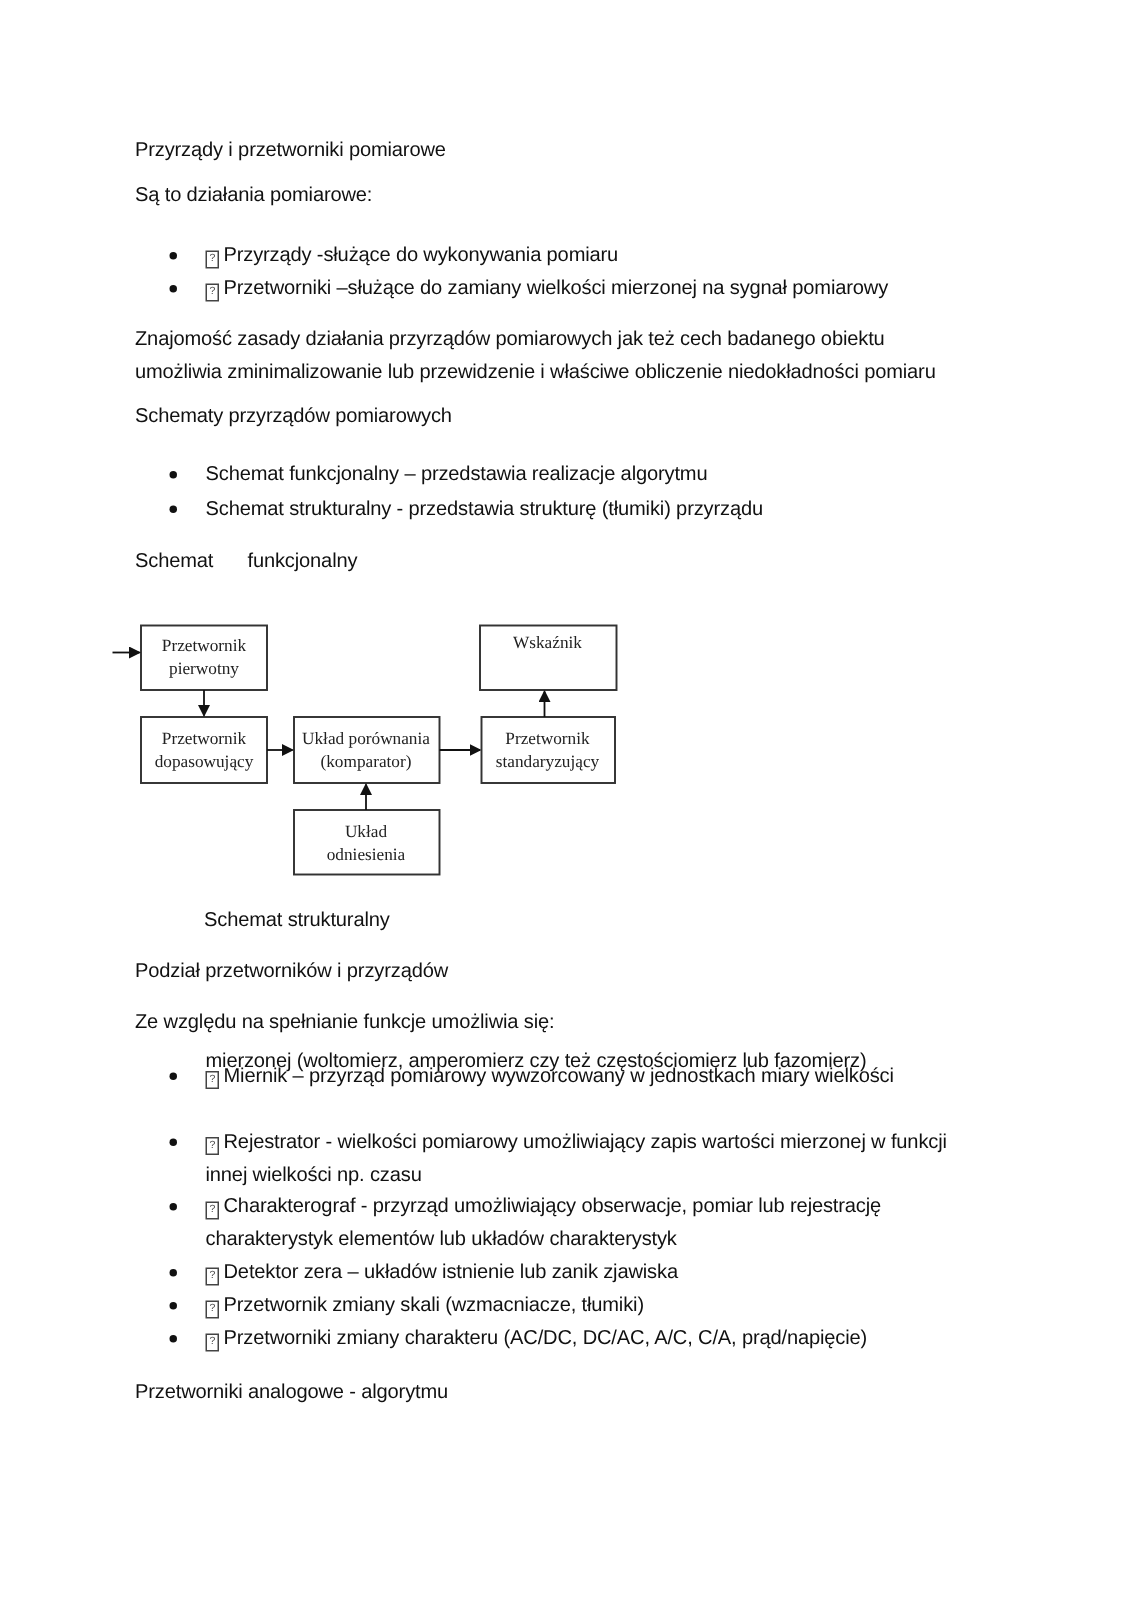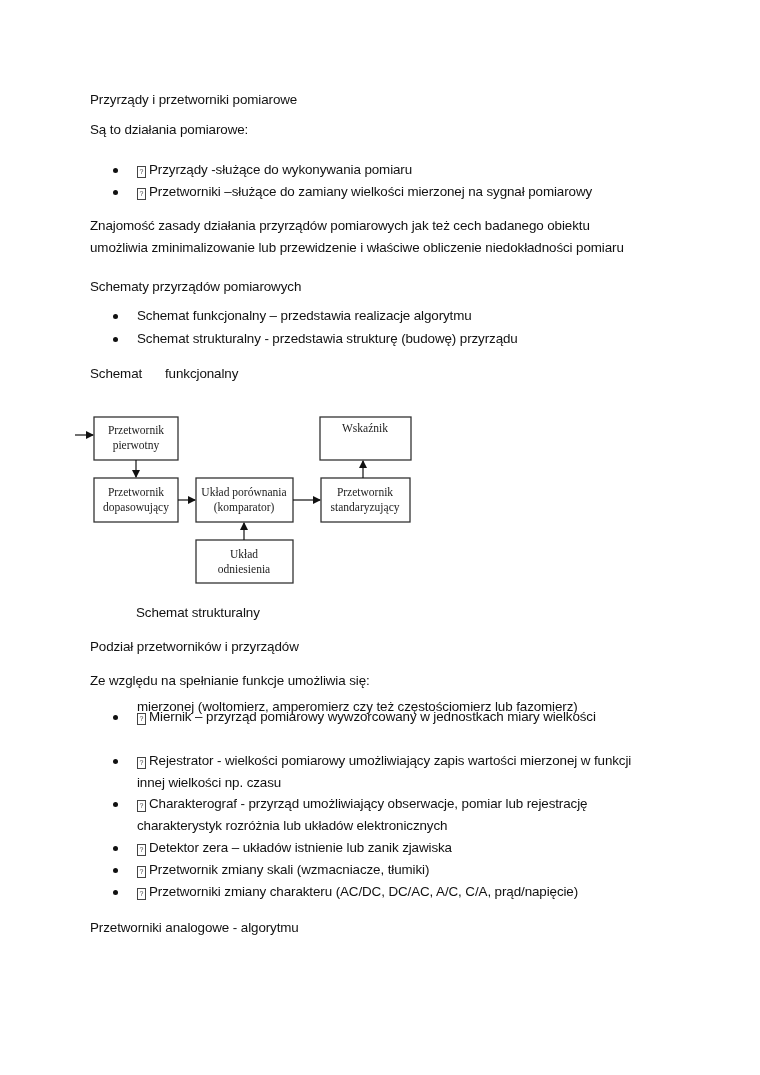--- a/index.html
+++ b/index.html
@@ -20,25 +20,25 @@
 <div class="line" style="top:121px">Są to działania pomiarowe:</div>
 
 <div class="bullet-dot" style="top:168px"></div>
 <div class="line bl" style="top:161px"><span class="ph">?</span><span>Przyrządy -służące do wykonywania pomiaru</span></div>
 <div class="bullet-dot" style="top:190px"></div>
 <div class="line bl" style="top:183px"><span class="ph">?</span><span>Przetworniki –służące do zamiany wielkości mierzonej na sygnał pomiarowy</span></div>
 
 <div class="line" style="top:217px">Znajomość zasady działania przyrządów pomiarowych jak też cech badanego obiektu</div>
 <div class="line" style="top:239px">umożliwia zminimalizowanie lub przewidzenie i właściwe obliczenie niedokładności pomiaru</div>
 
-<div class="line bold" style="top:278px">Schematy przyrządów pomiarowych</div>
+<div class="line bold" style="top:268px">Schematy przyrządów pomiarowych</div>
 <div class="bullet-dot" style="top:314px"></div>
 <div class="line bl" style="top:307px">Schemat funkcjonalny – przedstawia realizacje algorytmu</div>
 <div class="bullet-dot" style="top:337px"></div>
-<div class="line bl" style="top:330px">Schemat strukturalny - przedstawia strukturę (budowę) przyrządu</div>
+<div class="line bl" style="top:330px">Schemat strukturalny - przedstawia strukturę (tłumiki) przyrządu</div>
 
 <div class="line" style="top:365px">Schemat</div>
 <div class="line" style="top:365px; left:165px">funkcjonalny</div>
 
 <svg class="diagram" width="760" height="600">
   <defs>
     <marker id="ah" markerWidth="8" markerHeight="8" refX="7" refY="4" orient="auto" markerUnits="userSpaceOnUse">
       <path d="M0,0 L8,4 L0,8 Z" fill="#111"></path>
     </marker>
   </defs>
@@ -81,21 +81,21 @@
 <div class="bullet-dot" style="top:715px"></div>
 <div class="line bl" style="top:708px"><span class="ph">?</span><span>Miernik – przyrząd pomiarowy wywzorcowany w jednostkach miary wielkości</span></div>
 <div class="line bl" style="top:698px">mierzonej (woltomierz, amperomierz czy też częstościomierz lub fazomierz)</div>
 
 <div class="bullet-dot" style="top:759px"></div>
 <div class="line bl" style="top:752px"><span class="ph">?</span><span>Rejestrator - wielkości pomiarowy umożliwiający zapis wartości mierzonej w funkcji</span></div>
 <div class="line bl" style="top:774px">innej wielkości np. czasu</div>
 
 <div class="bullet-dot" style="top:802px"></div>
 <div class="line bl" style="top:795px"><span class="ph">?</span><span>Charakterograf - przyrząd umożliwiający obserwacje, pomiar lub rejestrację</span></div>
-<div class="line bl" style="top:817px">charakterystyk rozróżnia lub układów elektronicznych</div>
+<div class="line bl" style="top:817px">charakterystyk elementów lub układów charakterystyk</div>
 
 <div class="bullet-dot" style="top:846px"></div>
 <div class="line bl" style="top:839px"><span class="ph">?</span><span>Detektor zera – układów istnienie lub zanik zjawiska</span></div>
 
 <div class="bullet-dot" style="top:868px"></div>
 <div class="line bl" style="top:861px"><span class="ph">?</span><span>Przetwornik zmiany skali (wzmacniacze, tłumiki)</span></div>
 
 <div class="bullet-dot" style="top:890px"></div>
 <div class="line bl" style="top:883px"><span class="ph">?</span><span>Przetworniki zmiany charakteru (AC/DC, DC/AC, A/C, C/A, prąd/napięcie)</span></div>
 

